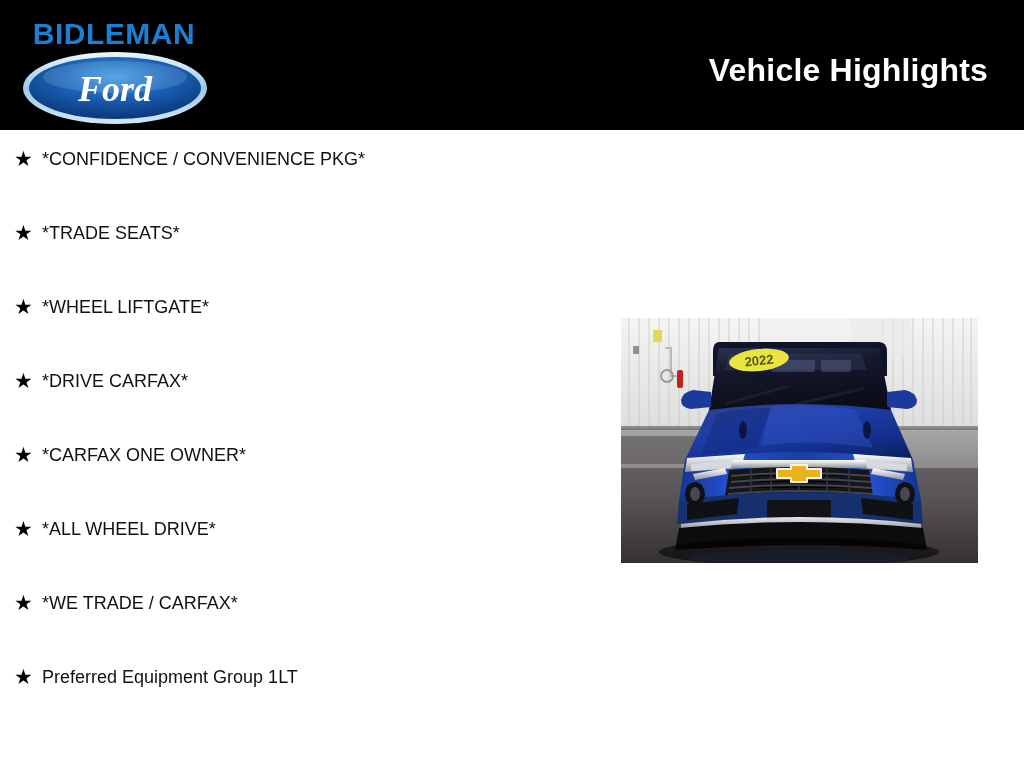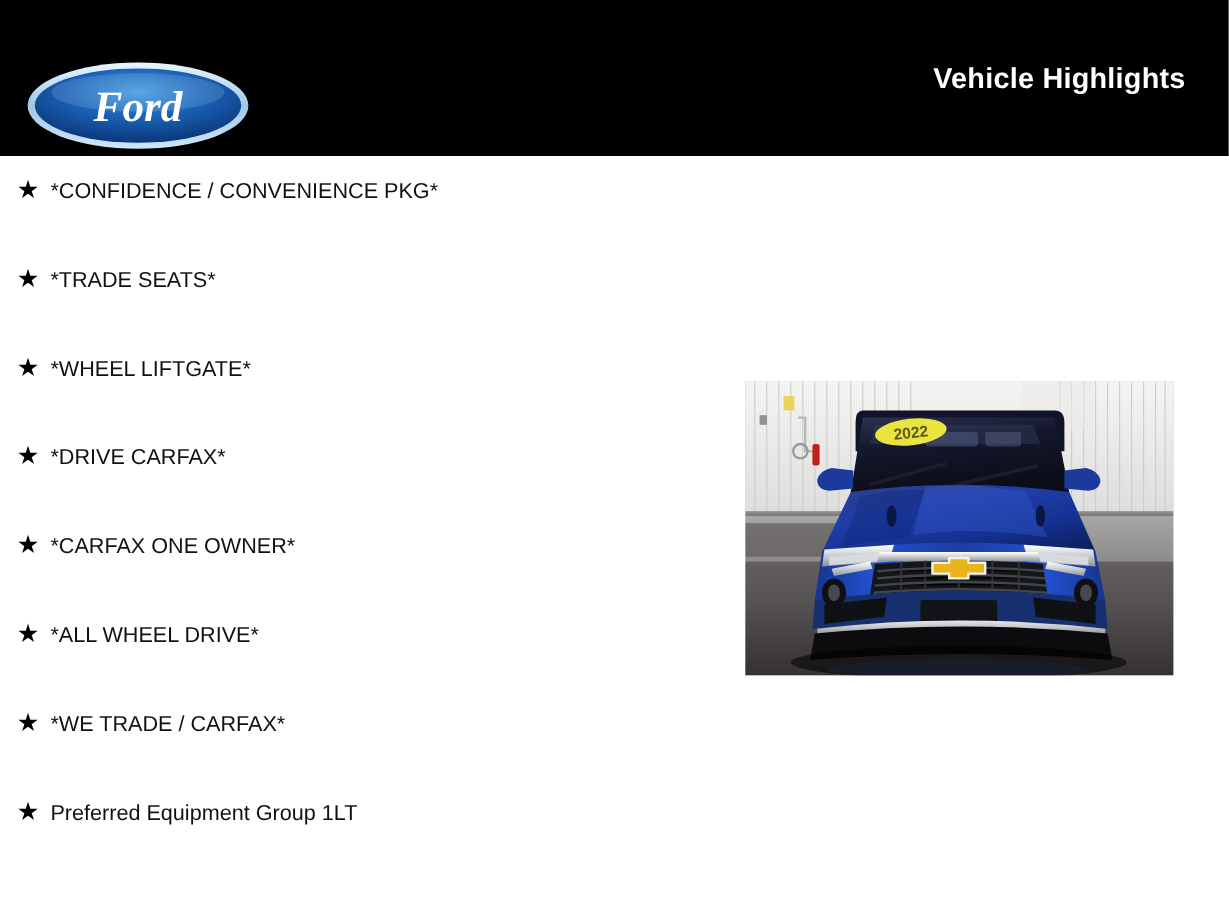--- a/index.html
+++ b/index.html
@@ -51,21 +51,21 @@
     width: 186px;
     height: 74px;
   }
   #ford-oval-wrap svg { display: block; }
 
   #header-title {
     position: absolute;
     right: 36px;
     top: 52px;
     color: #ffffff;
-    font-size: 24px;
+    font-size: 32px;
     font-weight: bold;
     letter-spacing: 0.2px;
     white-space: nowrap;
   }
 
   
   #highlights-list {
     position: absolute;
     left: 0;
     top: 140px;
@@ -107,20 +107,21 @@
     background: #cfcfcf;
   }
   #vehicle-photo svg { display: block; }
 </style>
 </head>
 <body>
 
 <div id="header-bar">
 
   <div id="brand-logo">
+    <div id="brand-wordmark">BIDLEMAN</div>
 
     <div id="ford-oval-wrap">
       <svg width="186" height="74" viewBox="0 0 186 74" xmlns="http://www.w3.org/2000/svg">
         <defs>
           <radialGradient id="ovalGrad" cx="50%" cy="32%" r="72%">
             <stop offset="0%" stop-color="#3f9ae0"></stop>
             <stop offset="45%" stop-color="#1a63b8"></stop>
             <stop offset="100%" stop-color="#0a3272"></stop>
           </radialGradient>
           <linearGradient id="rimGrad" x1="0" y1="0" x2="0" y2="1">

